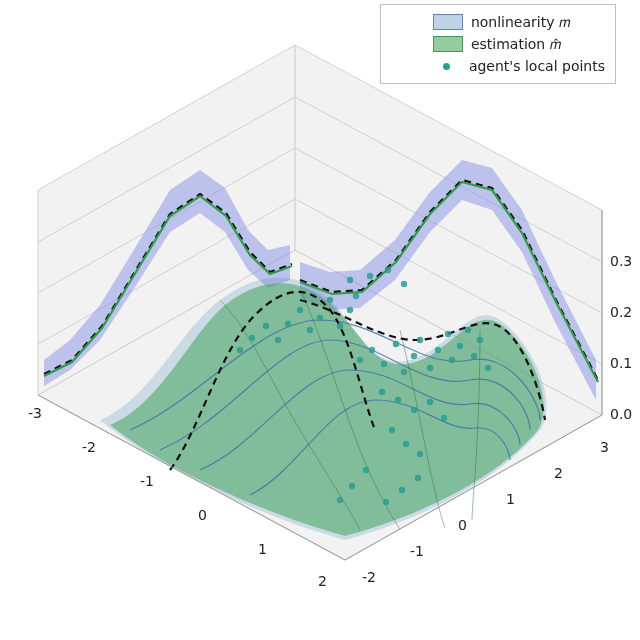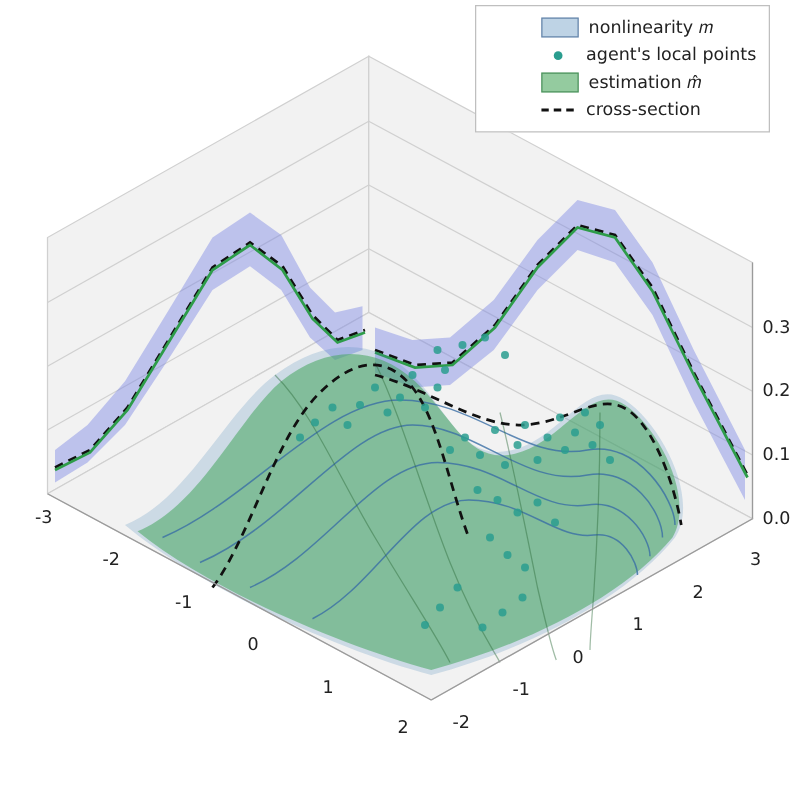--- a/index.html
+++ b/index.html
@@ -167,30 +167,22 @@
     <text class="tick" x="610" y="266">0.3</text>
   </g>
 </svg>
 
 <div class="legend">
   <div class="legend-row">
     <span class="swatch surface-blue"></span>
     <span>nonlinearity 𝑚</span>
   </div>
   <div class="legend-row">
-    <span class="dot"></span>
-    <span>agent's local points</span>
-  </div>
-  <div class="legend-row">
     <span class="swatch surface-green"></span>
     <span>estimation 𝑚̂</span>
   </div>
   <div class="legend-row">
-    <span class="dash">
-      <svg width="28" height="14">
-            <line x1="0" y1="7" x2="28" y2="7" stroke="#111" stroke-width="2.4" stroke-dasharray="6 4"></line>
-          </svg>
-    </span>
-    <span>cross-section</span>
+    <span class="dot"></span>
+    <span>agent's local points</span>
   </div>
 </div>
 
 </div>
 
 </body></html>

